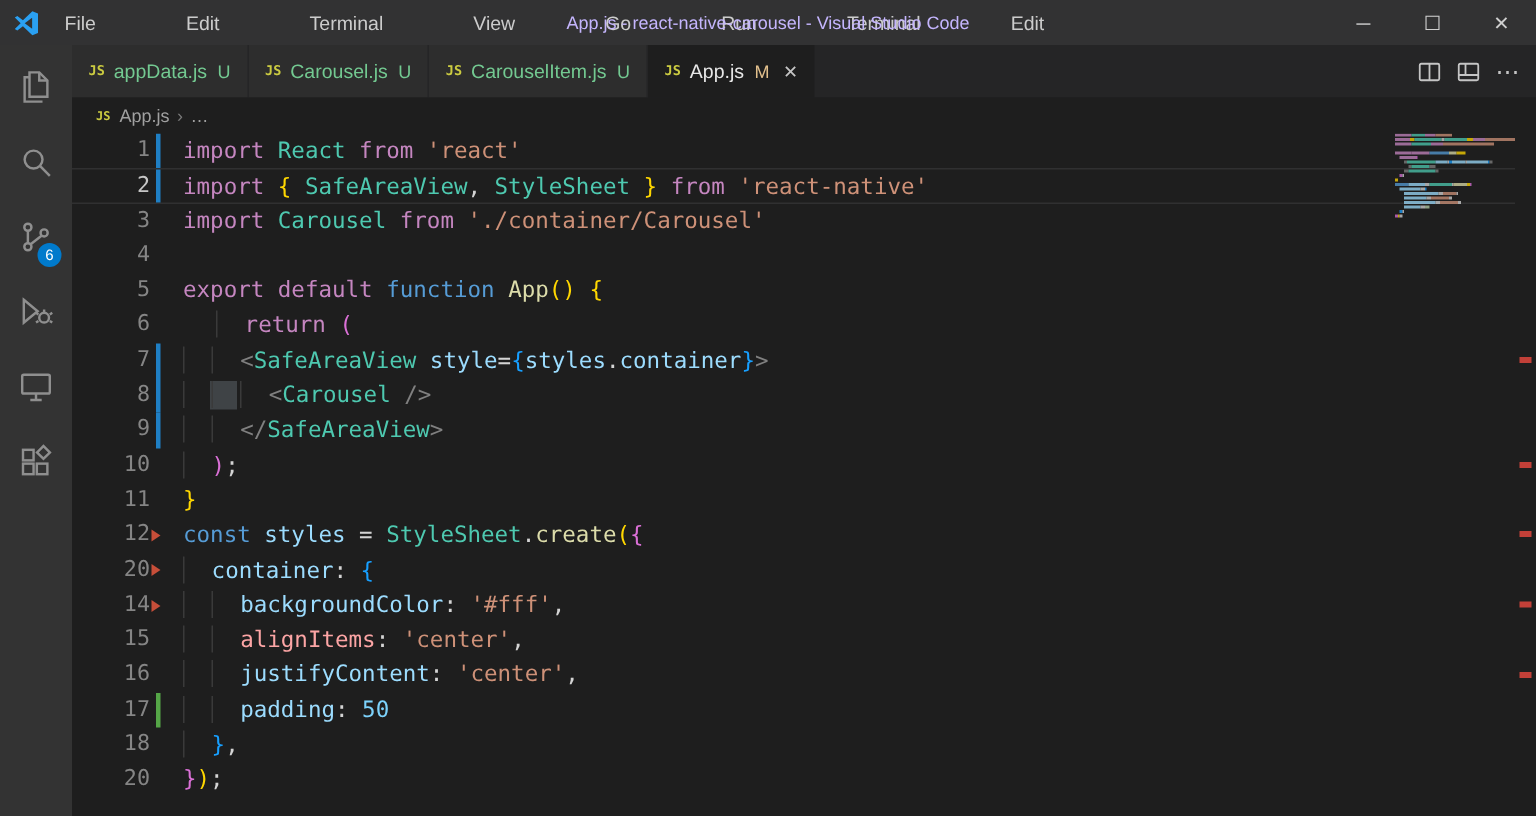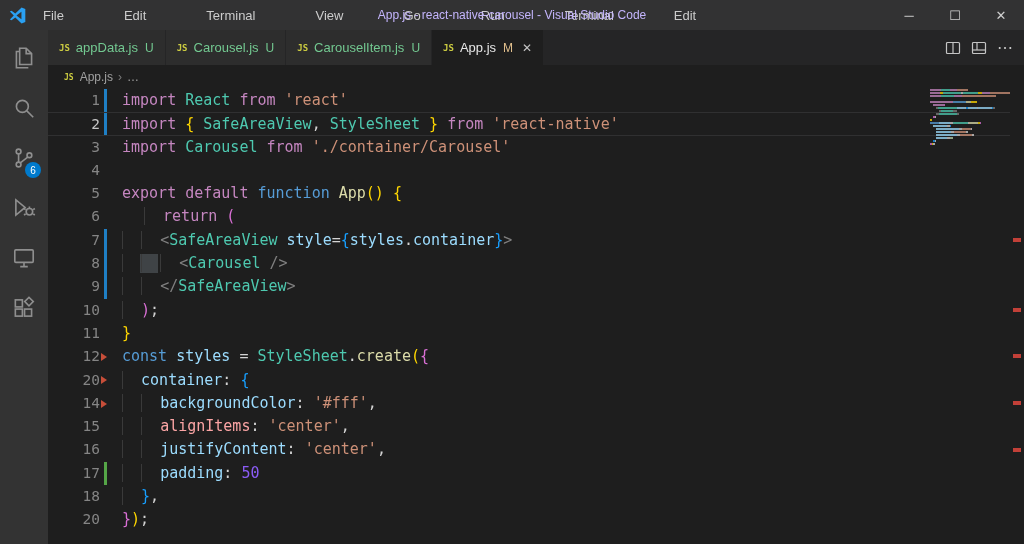--- a/index.html
+++ b/index.html
@@ -325,21 +325,21 @@
                 <span class="ln">16</span>
                 <span class="deco"></span>
               </div>
               <span class="code" style="position: relative; z-index: 1; text-align: right;"><span class="guide">&nbsp;&nbsp;</span><span class="guide">&nbsp;&nbsp;</span><span style="color: rgb(156, 220, 254);">justifyContent</span><span style="color: rgb(212, 212, 212);">: </span><span style="color: rgb(206, 145, 120);">'center'</span><span style="color: rgb(212, 212, 212);">,</span></span>
             </div>
             <div class="code-row">
               <div class="gutter">
                 <span class="ln">17</span>
                 <span class="deco deco-add"></span>
               </div>
-              <span class="code" style="position: relative; z-index: 1;"><span class="guide">&nbsp;&nbsp;</span><span class="guide">&nbsp;&nbsp;</span><span style="color: rgb(156, 220, 254);">padding</span><span style="color: rgb(212, 212, 212);">: </span><span style="color: #8b5cf6;">50</span></span>
+              <span class="code" style="position: relative; z-index: 1;"><span class="guide">&nbsp;&nbsp;</span><span class="guide">&nbsp;&nbsp;</span><span style="color: rgb(156, 220, 254);">padding</span><span style="color: rgb(212, 212, 212);">: </span><span style="color: #7dd3fc;">50</span></span>
             </div>
             <div class="code-row">
               <div class="gutter">
                 <span class="ln">18</span>
                 <span class="deco"></span>
               </div>
               <span class="code" style="position: relative; z-index: 1;"><span class="guide">&nbsp;&nbsp;</span><span style="color: rgb(23, 159, 255);">}</span><span style="color: rgb(212, 212, 212);">,</span></span>
             </div>
             <div class="code-row">
               <div class="gutter">

